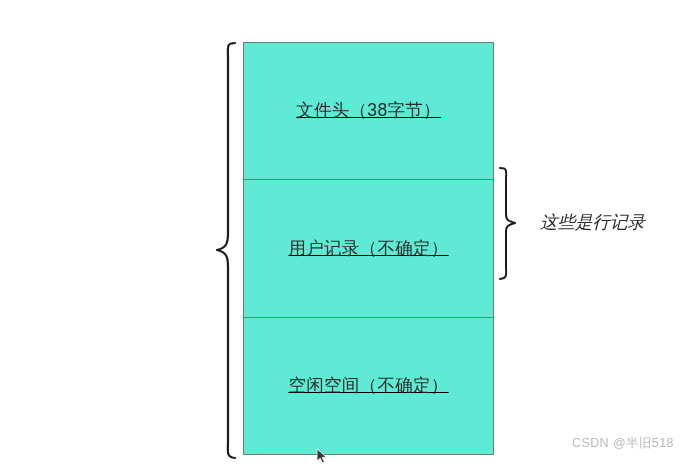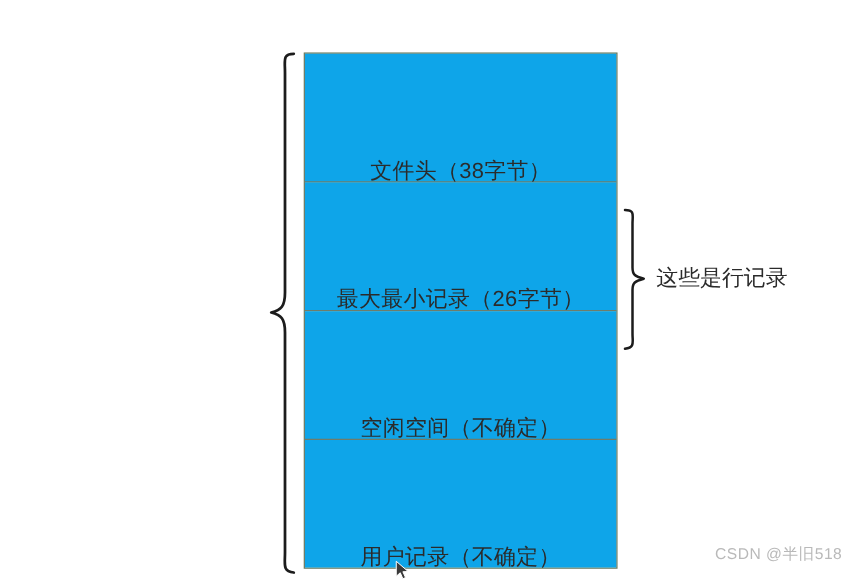--- a/index.html
+++ b/index.html
@@ -26,24 +26,25 @@
     border: 1.5px solid #6f7d6a;
     box-sizing: border-box;
     background: #d3e4c8;
     display: flex;
     flex-direction: column;
   }
   .seg {
     flex: 1 1 0;
     border-bottom: 1.5px solid #6f7d6a;
     display: flex;
-    align-items: flex-end;
+    align-items: center;
     justify-content: center;
     box-sizing: border-box;
-    background: #0ea5e9;
+    background: #5eead4;
+    text-decoration: underline;
   }
   .seg:last-child { border-bottom: none; }
   .seg-label {
     font-size: 17.5px;
     color: #2b2b2b;
     letter-spacing: 0.3px;
     white-space: nowrap;
     line-height: 1;
   }
 
@@ -66,22 +67,23 @@
     font-size: 17.5px;
     color: #2b2b2b;
     white-space: nowrap;
     line-height: 1;
   }
   #total-label {
     left: 107px;
     top: 241px;
   }
   #rowrec-label {
-    left: 525px;
+    left: 540px;
     top: 214px;
+    font-style: italic;
   }
 
   
   #watermark {
     position: absolute;
     left: 572px;
     top: 437px;
     font-size: 12.5px;
     color: #b9b9b9;
     white-space: nowrap;
@@ -109,27 +111,24 @@
              C 12 214, 15 217, 15 228
              L 15 404
              C 15 414, 13 419, 22 420"></path>
   </svg>
 
   <div id="page-box">
     <div class="seg">
       <span class="seg-label">文件头（38字节）</span>
     </div>
     <div class="seg">
-      <span class="seg-label">最大最小记录（26字节）</span>
+      <span class="seg-label">用户记录（不确定）</span>
     </div>
     <div class="seg">
       <span class="seg-label">空闲空间（不确定）</span>
-    </div>
-    <div class="seg">
-      <span class="seg-label">用户记录（不确定）</span>
     </div>
   </div>
 
   <svg id="right-brace" class="brace-svg" width="28" height="120" viewBox="0 0 28 120">
     <path class="brace-path" d="M 5 4
              C 13 4, 11 8, 11 15
              L 11 50
              C 11 56, 13 57, 20 59
              C 13 61, 11 62, 11 68
              L 11 103

